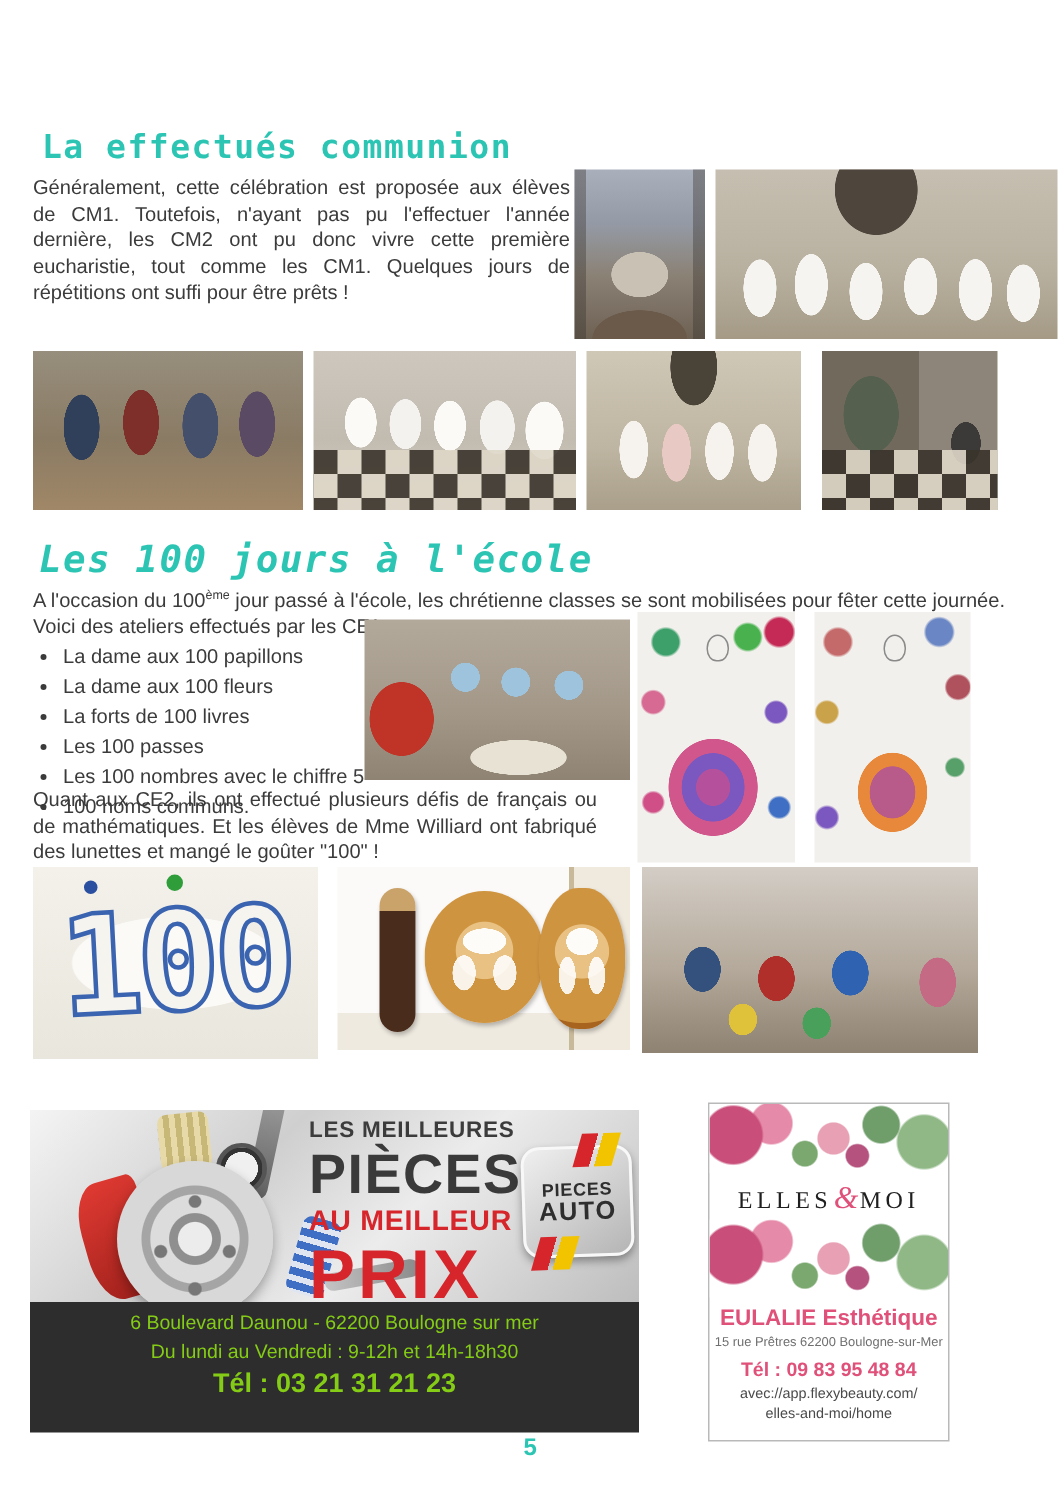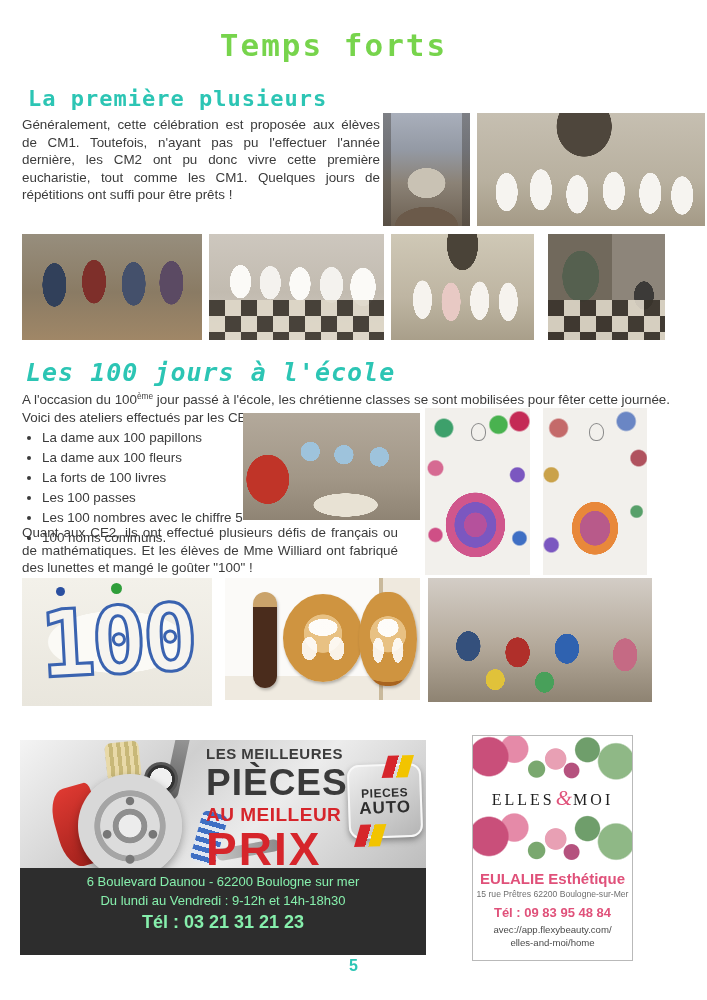--- a/index.html
+++ b/index.html
@@ -161,21 +161,21 @@
   .badge{position:absolute;right:4px;top:24px;width:74px;height:74px;border-radius:12px;
     background:linear-gradient(145deg,#efefef,#b5b5b5);border:2px solid #f8f8f8;
     box-shadow:0 3px 6px rgba(0,0,0,.35);transform:rotate(-2deg);
     display:flex;flex-direction:column;align-items:center;justify-content:center;line-height:1;}
   .badge-l1{font-size:12px;font-weight:bold;color:#2e2e2e;letter-spacing:.5px;}
   .badge-l2{font-size:17px;font-weight:bold;color:#2e2e2e;letter-spacing:1px;}
   .stripe{position:absolute;width:26px;height:22px;transform:skewX(-18deg);
     background:linear-gradient(90deg,var(--ad_red) 0 42%,transparent 42% 55%,#f2c400 55%);}
   .stripe.s-top{right:8px;top:-10px;}
   .stripe.s-bot{left:6px;bottom:-10px;}
-  .auto-bar{width:100%;height:87px;background:var(--bar_dark);color:#86efac;text-align:center;padding-top:5px;}
+  .auto-bar{width:100%;height:87px;background:var(--bar_dark);color:#84cc16;text-align:center;padding-top:5px;}
   .bar-line{font-size:13px;line-height:1.45;}
   .bar-phone{font-size:18px;font-weight:bold;margin-top:1px;}
 
   
   #ad-beauty{position:absolute;left:472px;top:735px;width:161px;height:226px;background:#fff;
     border:1px solid #b9b9b9;text-align:center;overflow:hidden;}
   .floral{height:46px;background:
     radial-gradient(circle at 10% 45%,#c94f7a 0 13%,transparent 14%),
     radial-gradient(circle at 26% 28%,#e58aa8 0 11%,transparent 12%),
     radial-gradient(circle at 52% 50%,#e8a0b4 0 12%,transparent 13%),
@@ -193,23 +193,22 @@
   .beauty-url{margin-top:4px;font-size:9.6px;color:#4a4a4a;line-height:1.35;}
 
   .page-number{position:absolute;left:0;right:0;top:957px;text-align:center;
     font-size:16px;font-weight:bold;color:var(--heading_teal);}
 </style>
 </head>
 <body>
 
 <div class="page">
 
-  <div class="page-title fun">Temps forts</div>
-
-  <div class="h-teal fun" id="h-communion">La première plusieurs</div>
+
+  <div class="h-teal fun" id="h-communion">La effectués communion</div>
   <div class="body-txt" id="communion-text">
     <p>Généralement, cette célébration est proposée aux élèves de CM1. Toutefois, n'ayant pas pu l'effectuer l'année dernière, les CM2 ont pu donc vivre cette première eucharistie, tout comme les CM1. Quelques jours de répétitions ont suffi pour être prêts !</p>
   </div>
 
   <div class="ph" id="ph-church"></div>
   <div class="ph" id="ph-steps"></div>
   <div class="ph" id="ph-sing"></div>
   <div class="ph checker" id="ph-seated"></div>
   <div class="ph" id="ph-outside"></div>
   <div class="ph checker" id="ph-man"></div>

